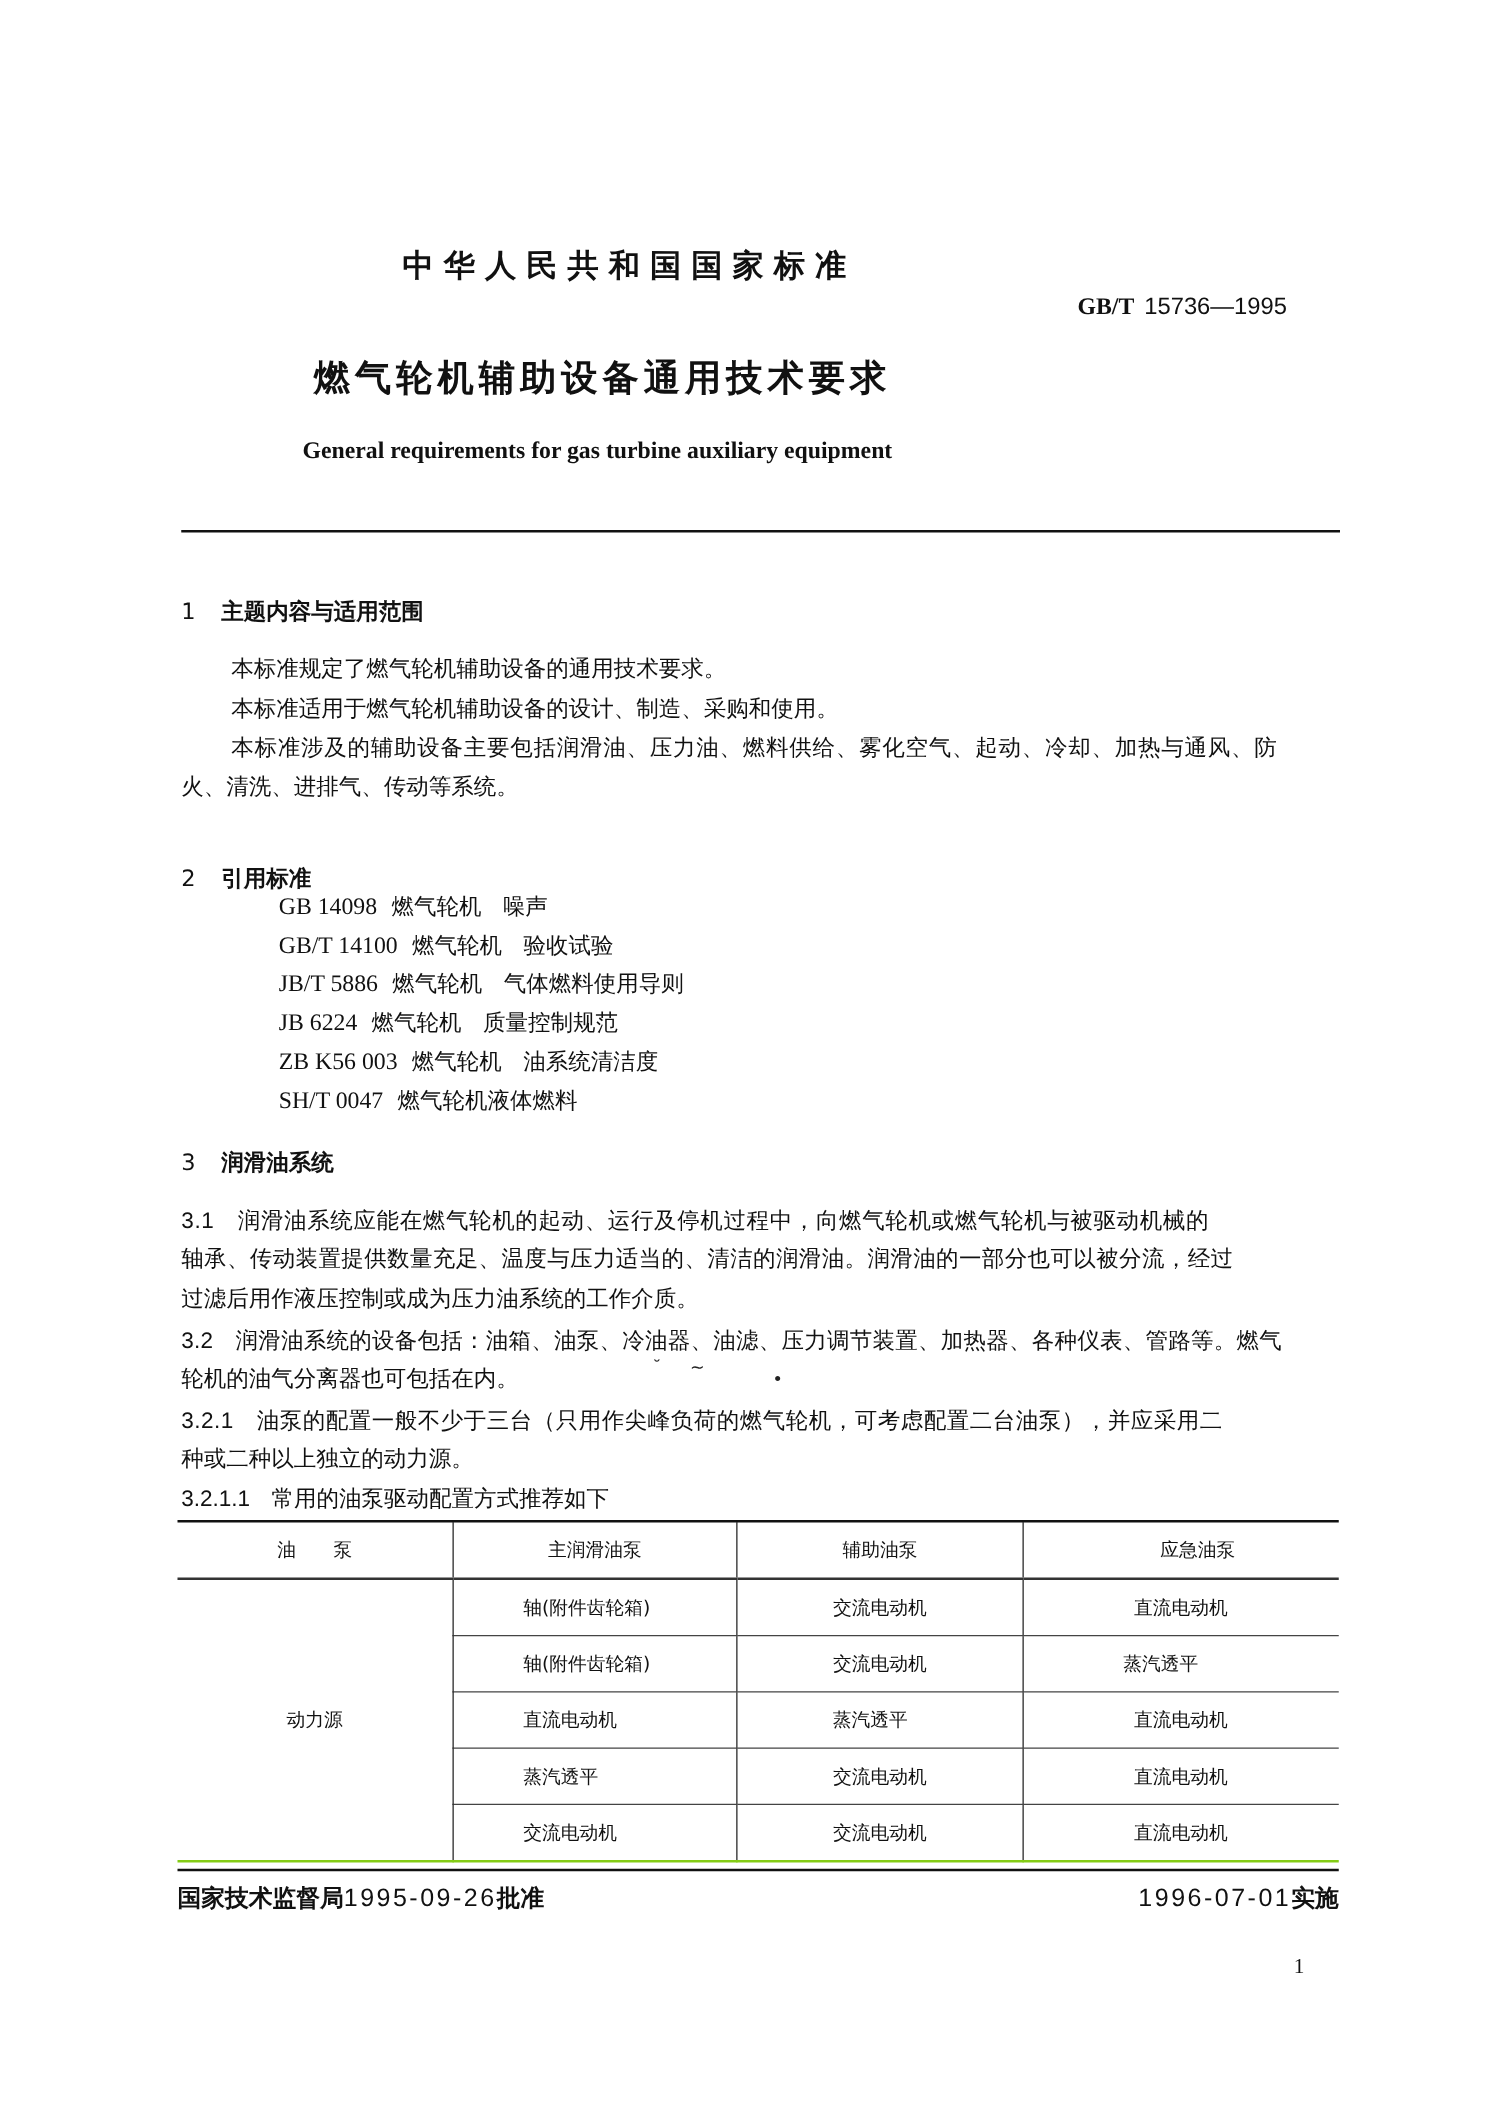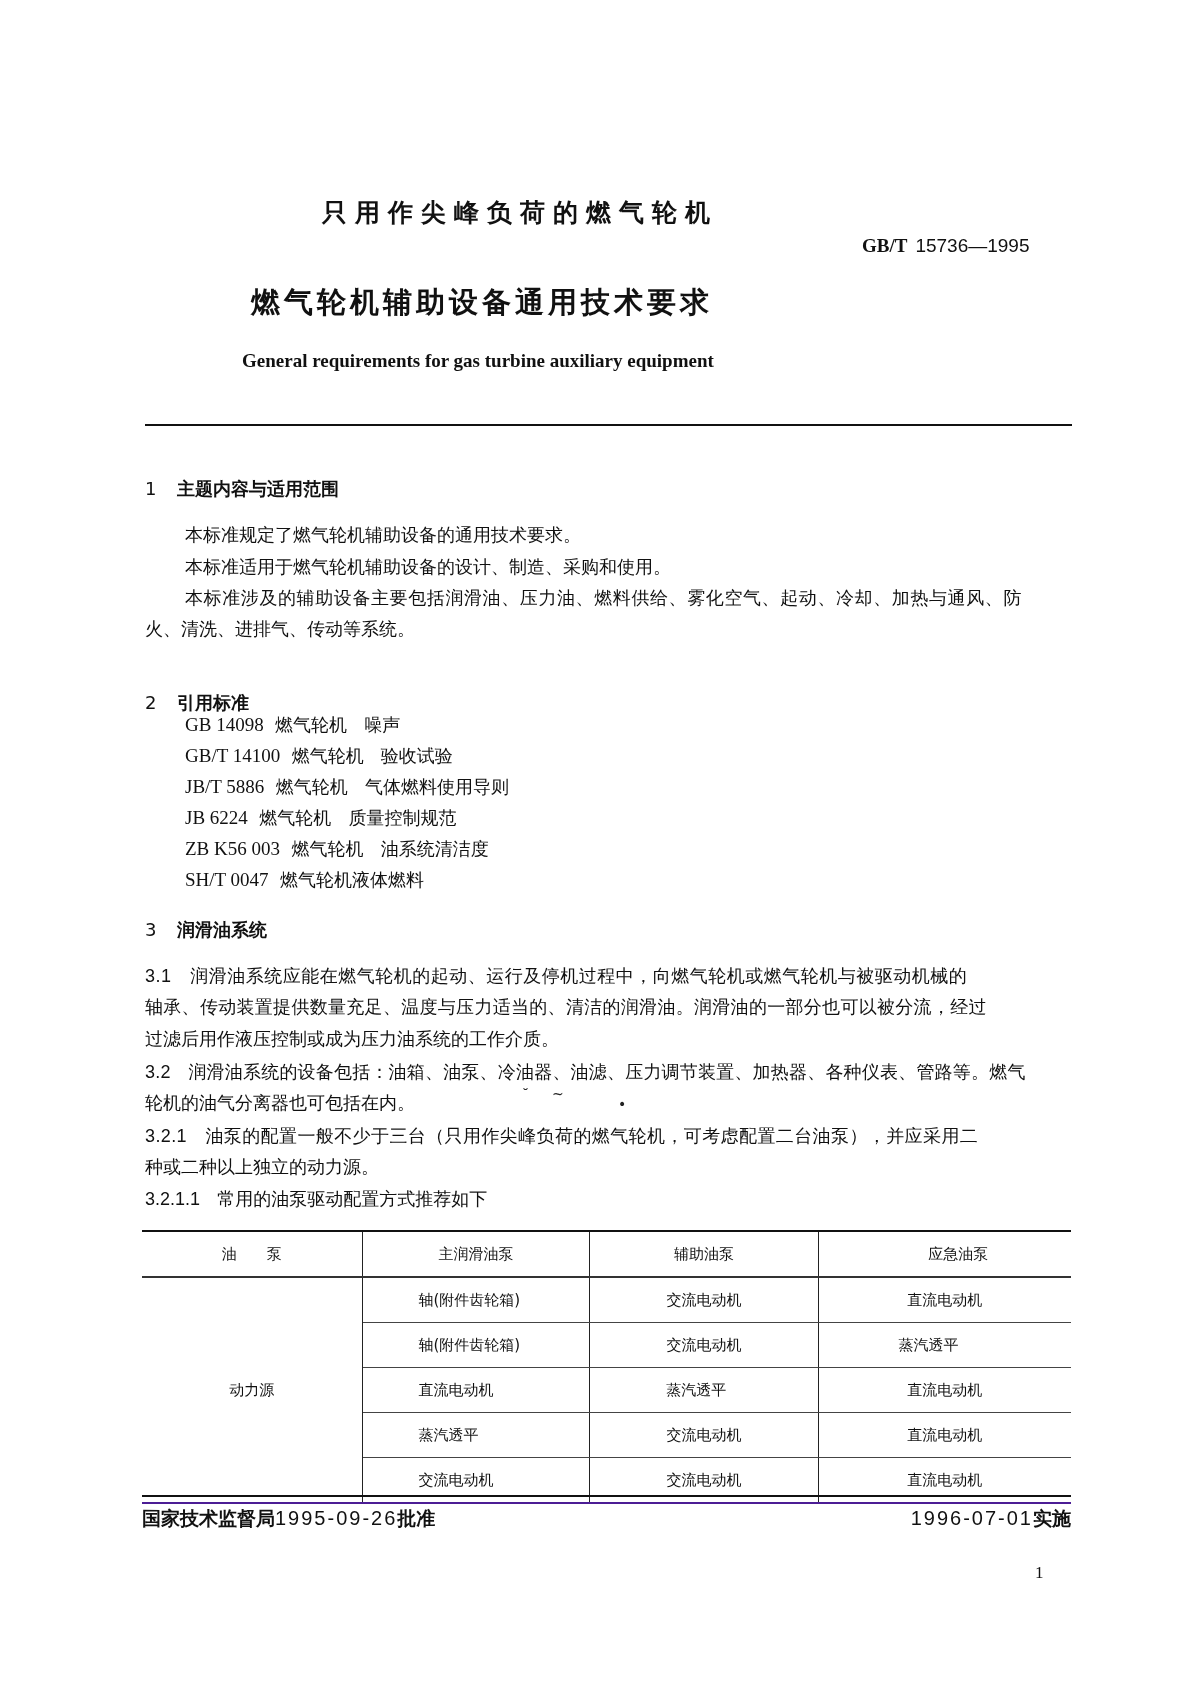--- a/index.html
+++ b/index.html
@@ -22,47 +22,47 @@
     }
     .doc-title-en {
       left: 242px; top: 350px; font-size: 19px; font-weight: bold;
       font-family: Liberation Serif, serif;
     }
     .rule { position: absolute; background: #111; }
     .h2 { font-size: 18px; font-weight: bold; }
     .h2 .n { font-weight: normal; display: inline-block; width: 32px; }
     .p { font-size: 18px; }
     .ref { font-size: 18px; }
-    .ref .code { font-family: "Liberation Serif", "DejaVu Serif", serif; font-size: 19px; }
+    .ref .code { font-family: "Liberation Serif", "DejaVu Serif", serif; font-size: 19px; margin-left: 38px; }
     .clause-num { font-family: "Liberation Sans", sans-serif; }
     table.pumps {
       position: absolute; left: 142px; top: 1216px; width: 929px;
       border-collapse: collapse; font-size: 15px;
     }
     table.pumps td, table.pumps th {
       border-left: 1px solid #222; border-right: 1px solid #222;
       border-bottom: 1px solid #444;
       text-align: center; font-weight: normal; height: 44px; padding: 0;
     }
     table.pumps th { height: 44px; border-bottom: 2px solid #333; }
     table.pumps tr > *:first-child { border-left: none; }
     table.pumps tr > *:last-child { border-right: none; }
-    table.pumps { border-top: 2px solid #111; border-bottom: 2px solid #4c1d95; margin-top: 14px; }
+    table.pumps { border-top: 2px solid #111; border-bottom: 2px solid #84cc16; }
     table.pumps td.left-al { text-align: left; padding-left: 56px; }
     .footer-left { left: 142px; top: 1506px; font-size: 19px; font-weight: bold; }
     .footer-left .date { font-family: "Liberation Sans", sans-serif; font-weight: normal; letter-spacing: 2px; font-size: 20px; }
     .footer-right { right: 120px; top: 1506px; font-size: 19px; font-weight: bold; }
     .footer-right .date { font-family: "Liberation Sans", sans-serif; font-weight: normal; letter-spacing: 2px; font-size: 20px; }
     .page-num { left: 1035px; top: 1563px; font-size: 17px; font-family: "Liberation Serif", serif; }
     .scan-mark { position: absolute; color: #222; font-size: 14px; }
   </style>
 </head>
 <body>
 
-<div class="abs natl-std">只用作尖峰负荷的燃气轮机</div>
+<div class="abs natl-std">中华人民共和国国家标准</div>
 <div class="abs std-code">
   <span class="gbt">GB/T</span><span class="num">15736—1995</span>
 </div>
 <div class="abs doc-title">燃气轮机辅助设备通用技术要求</div>
 <div class="abs doc-title-en">General requirements for gas turbine auxiliary equipment</div>
 <div class="rule" style="left:145px; top:424px; width:927px; height:2px;"></div>
 
 <div class="abs h2" style="left:145px; top:477px;">
   <span class="n">1</span><span>主题内容与适用范围</span>
 </div>

